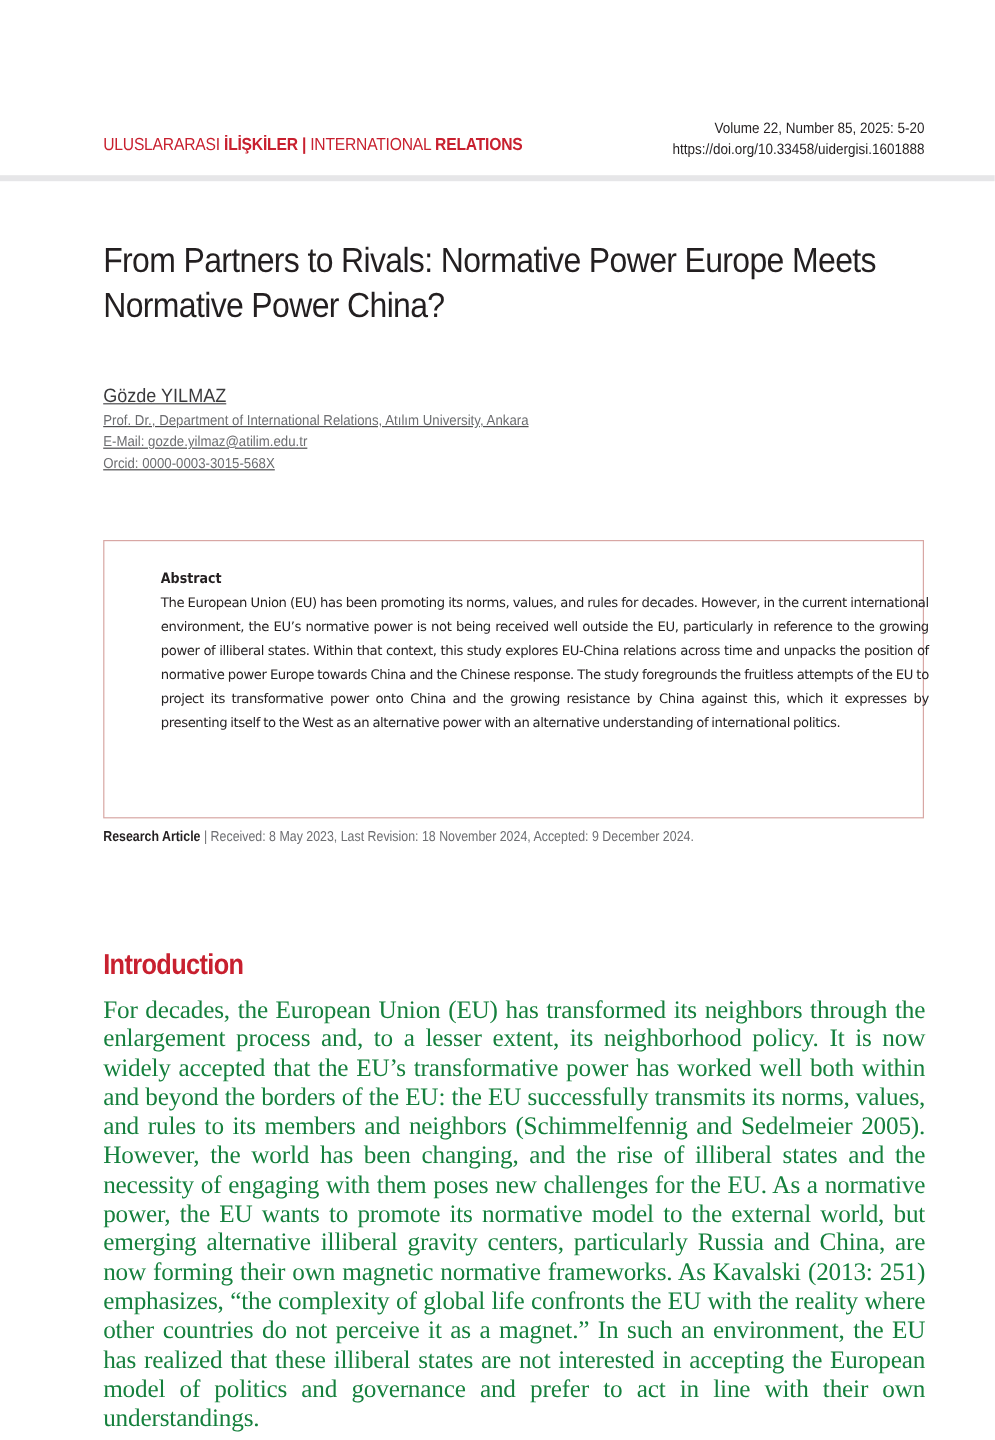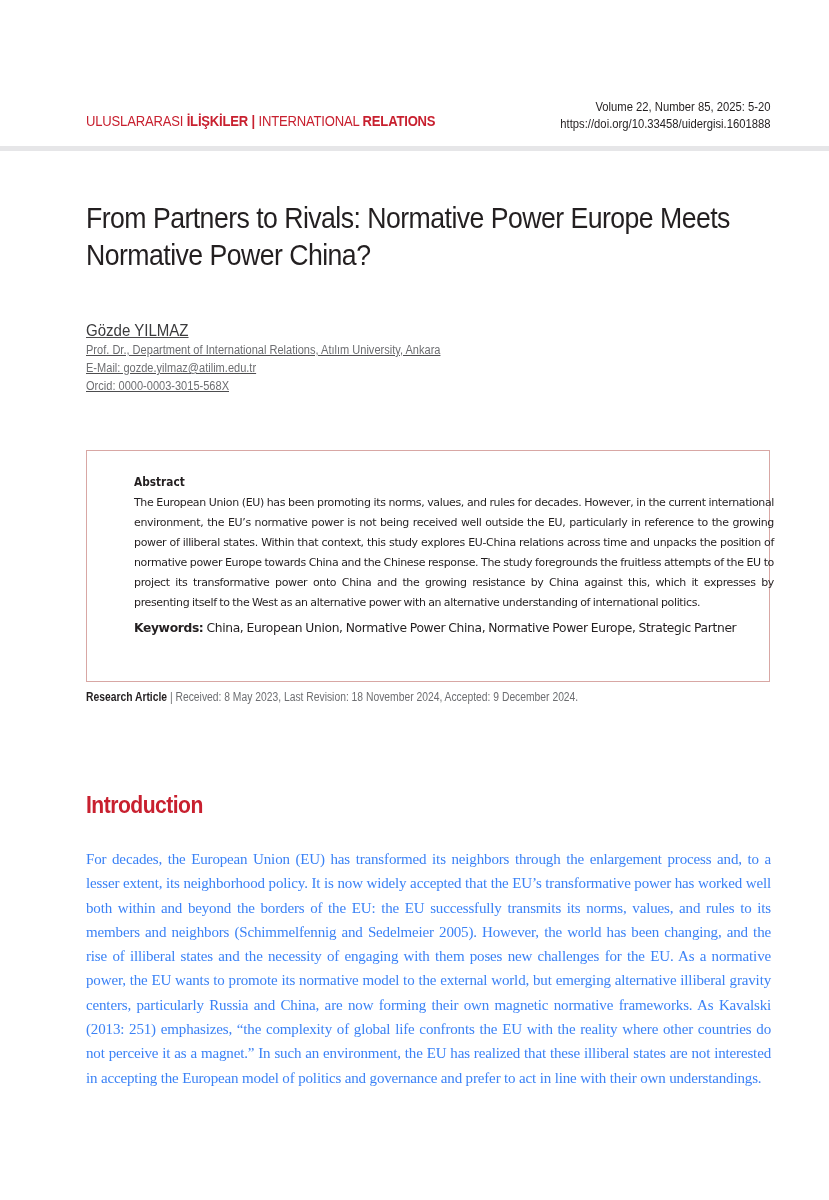--- a/index.html
+++ b/index.html
@@ -159,26 +159,26 @@
       font-weight: bold;
       line-height: 32px;
       color: #c8202f;
       letter-spacing: -0.6px;
       transform: scaleX(0.88);
       transform-origin: left center;
     }
     .body-text {
       position: absolute;
       left: 86px;
-      top: 847px;
+      top: 829px;
       width: 685px;
       font-family: "Liberation Serif", serif;
-      font-size: 15px;
+      font-size: 21px;
       line-height: 24.3px;
-      color: #3b82f6;
+      color: #15803d;
       text-align: justify;
       letter-spacing: -0.15px;
     }
   </style>
 </head>
 <body>
 
 <div class="header">
   <div class="journal-name"><span>ULUSLARARASI </span><b>İLİŞKİLER</b><b> | </b><span>INTERNATIONAL </span><b>RELATIONS</b></div>
   <div class="journal-meta">
@@ -194,21 +194,20 @@
   <div class="author-name">Gözde YILMAZ</div>
   <div class="author-line">Prof. Dr., Department of International Relations, Atılım University, Ankara</div>
   <div class="author-line">E-Mail: gozde.yilmaz@atilim.edu.tr</div>
   <div class="author-line">Orcid: 0000-0003-3015-568X</div>
 </div>
 
 <div class="abstract-box">
   <div class="abstract-inner">
     <div class="abstract-heading">Abstract</div>
     <div class="abstract-text">The European Union (EU) has been promoting its norms, values, and rules for decades. However, in the current international environment, the EU’s normative power is not being received well outside the EU, particularly in reference to the growing power of illiberal states. Within that context, this study explores EU-China relations across time and unpacks the position of normative power Europe towards China and the Chinese response. The study foregrounds the fruitless attempts of the EU to project its transformative power onto China and the growing resistance by China against this, which it expresses by presenting itself to the West as an alternative power with an alternative understanding of international politics.</div>
-    <div class="keywords"><b>Keywords:</b><span> China, European Union, Normative Power China, Normative Power Europe, Strategic Partner</span></div>
   </div>
 </div>
 
 <div class="article-info"><b>Research Article</b><span> | </span><span>Received: 8 May 2023, Last Revision: 18 November 2024, Accepted: 9 December 2024.</span></div>
 
 <h2 class="section-heading" style="margin:0;">Introduction</h2>
 
 <p class="body-text" style="margin:0;">For decades, the European Union (EU) has transformed its neighbors through the enlargement process and, to a lesser extent, its neighborhood policy. It is now widely accepted that the EU’s transformative power has worked well both within and beyond the borders of the EU: the EU successfully transmits its norms, values, and rules to its members and neighbors (Schimmelfennig and Sedelmeier 2005). However, the world has been changing, and the rise of illiberal states and the necessity of engaging with them poses new challenges for the EU. As a normative power, the EU wants to promote its normative model to the external world, but emerging alternative illiberal gravity centers, particularly Russia and China, are now forming their own magnetic normative frameworks. As Kavalski (2013: 251) emphasizes, “the complexity of global life confronts the EU with the reality where other countries do not perceive it as a magnet.” In such an environment, the EU has realized that these illiberal states are not interested in accepting the European model of politics and governance and prefer to act in line with their own understandings.</p>
 
 </body></html>

